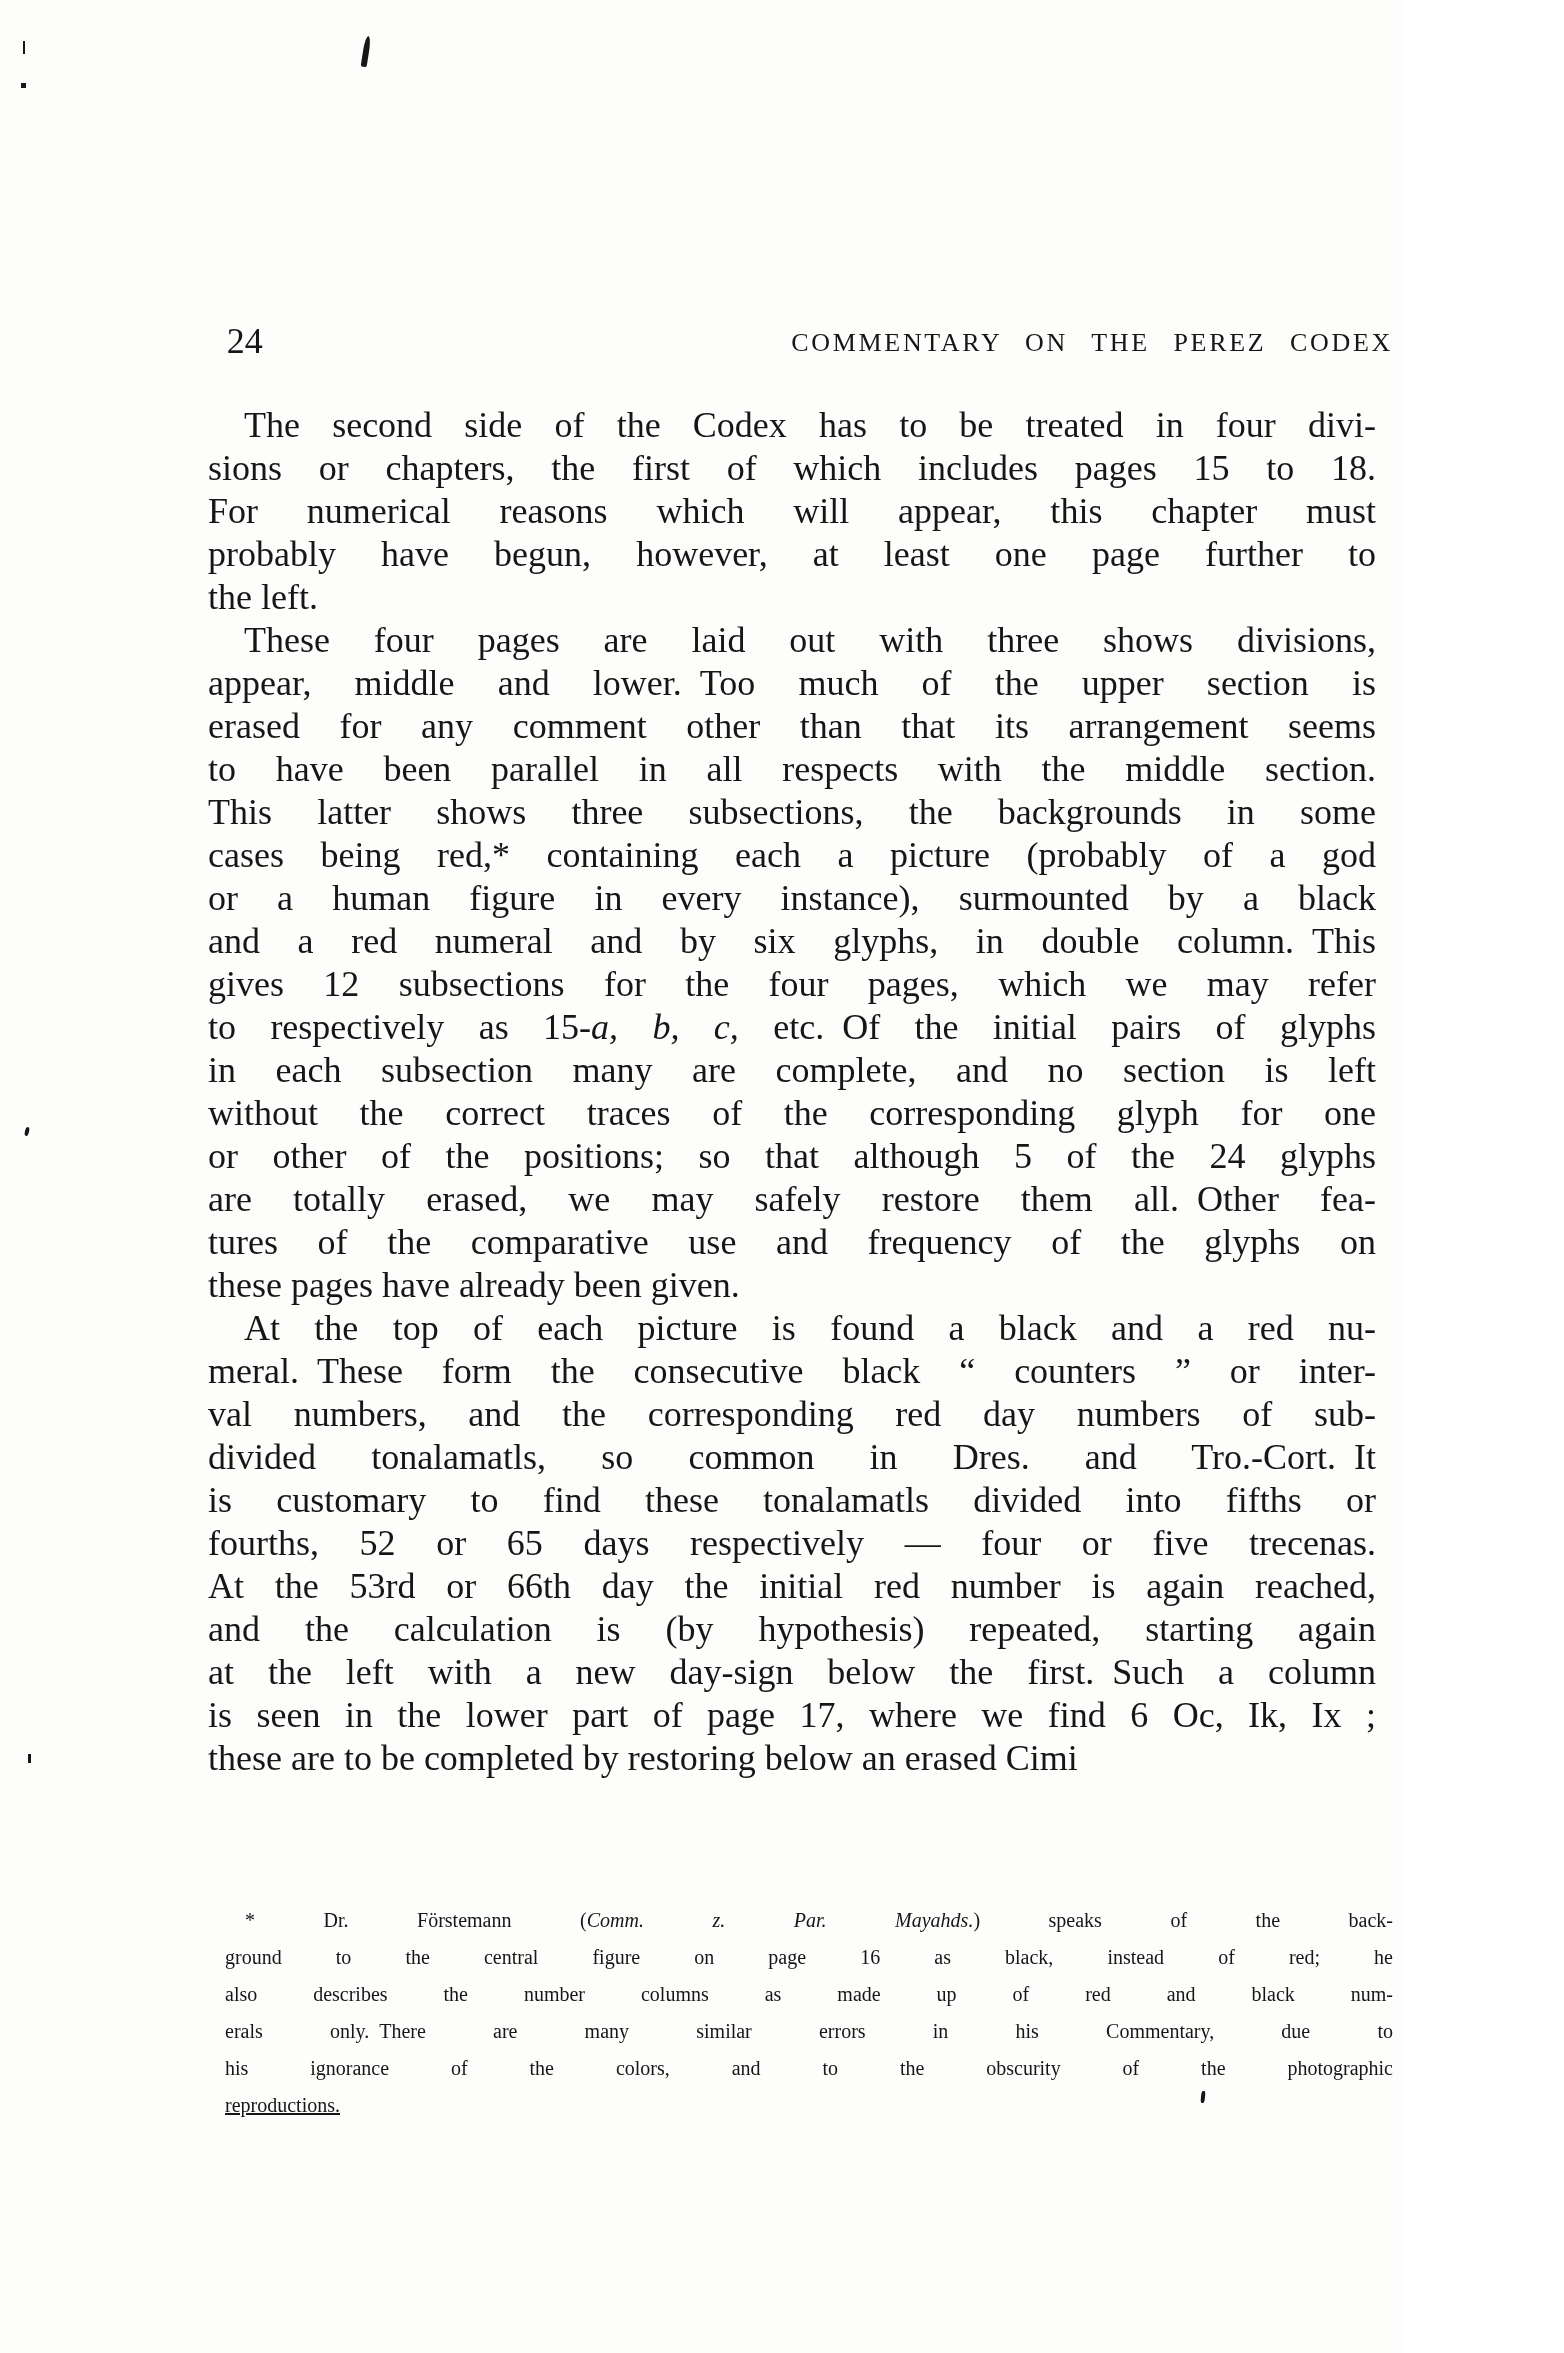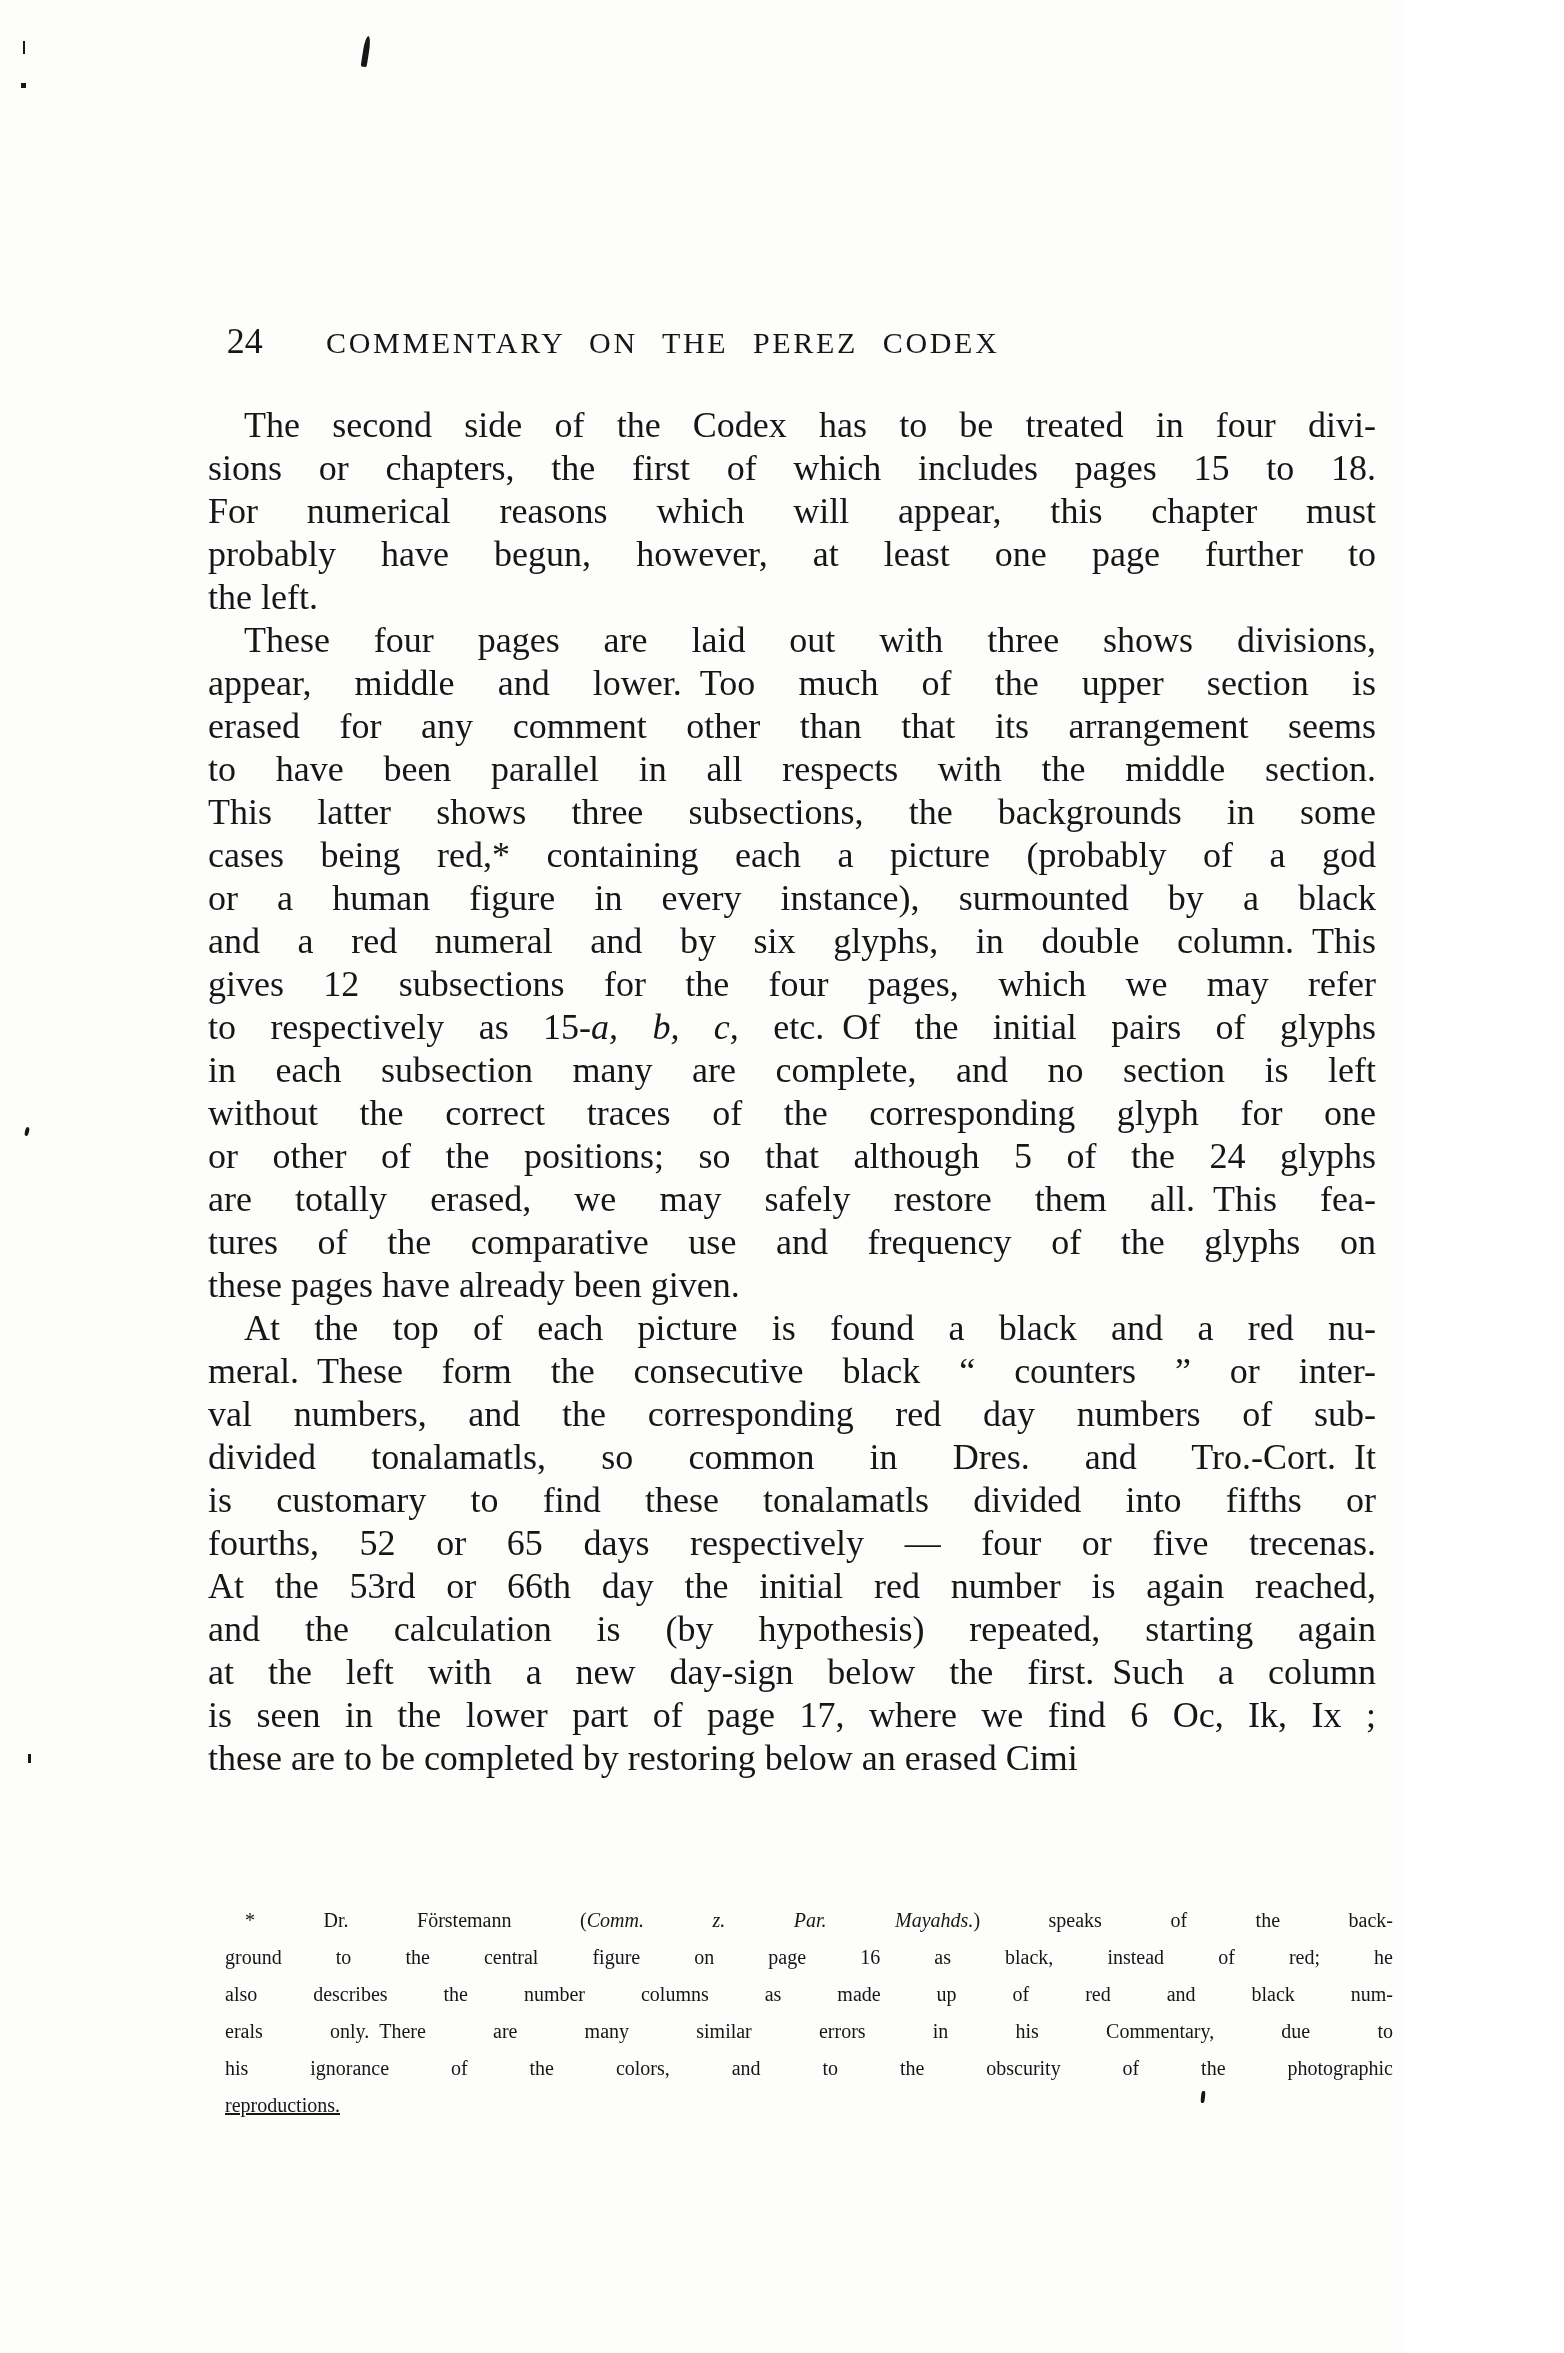--- a/index.html
+++ b/index.html
@@ -43,23 +43,23 @@
   .speck-apos{left:1201px;top:2091px;width:3.6px;height:11.7px;border-radius:40%;transform:rotate(6deg);}
 
   .running-header{
     position:absolute;left:225px;top:323px;width:1168px;height:40px;
   }
   .page-number{
     position:absolute;left:1.8px;top:0;
     font-size:36px;line-height:36px;
   }
   .running-title{
-    position:absolute;left:0;right:0;top:3.6px;text-align:left;
+    position:absolute;left:0;right:0;top:3.6px;text-align:right;
     padding-left:101px;
-    font-size:30px;line-height:32px;
+    font-size:26px;line-height:32px;
     letter-spacing:2.7px;word-spacing:14.4px;
   }
 
   .body-text{
     position:absolute;left:208px;top:404px;width:1168px;
     font-size:36px;line-height:43px;
   }
   .para{margin:0;}
   .para .line{
     display:block;
@@ -115,21 +115,21 @@
         <span class="line">to have been parallel in all respects with the middle section.</span>
         <span class="line">This latter shows three subsections, the backgrounds in some</span>
         <span class="line">cases being red,* containing each a picture (probably of a god</span>
         <span class="line">or a human figure in every instance), surmounted by a black</span>
         <span class="line">and a red numeral and by six glyphs, in double column. This</span>
         <span class="line">gives 12 subsections for the four pages, which we may refer</span>
         <span class="line">to respectively as 15-<i>a, b, c,</i> etc. Of the initial pairs of glyphs</span>
         <span class="line">in each subsection many are complete, and no section is left</span>
         <span class="line">without the correct traces of the corresponding glyph for one</span>
         <span class="line">or other of the positions; so that although 5 of the 24 glyphs</span>
-        <span class="line">are totally erased, we may safely restore them all. This fea-</span>
+        <span class="line">are totally erased, we may safely restore them all. Other fea-</span>
         <span class="line">tures of the comparative use and frequency of the glyphs on</span>
         <span class="line last">these pages have already been given.</span>
       </p>
       <p class="para">
         <span class="line">At the top of each picture is found a black and a red nu-</span>
         <span class="line">meral. These form the consecutive black “ counters ” or inter-</span>
         <span class="line">val numbers, and the corresponding red day numbers of sub-</span>
         <span class="line">divided tonalamatls, so common in Dres. and Tro.-Cort. It</span>
         <span class="line">is customary to find these tonalamatls divided into fifths or</span>
         <span class="line">fourths, 52 or 65 days respectively — four or five trecenas.</span>

